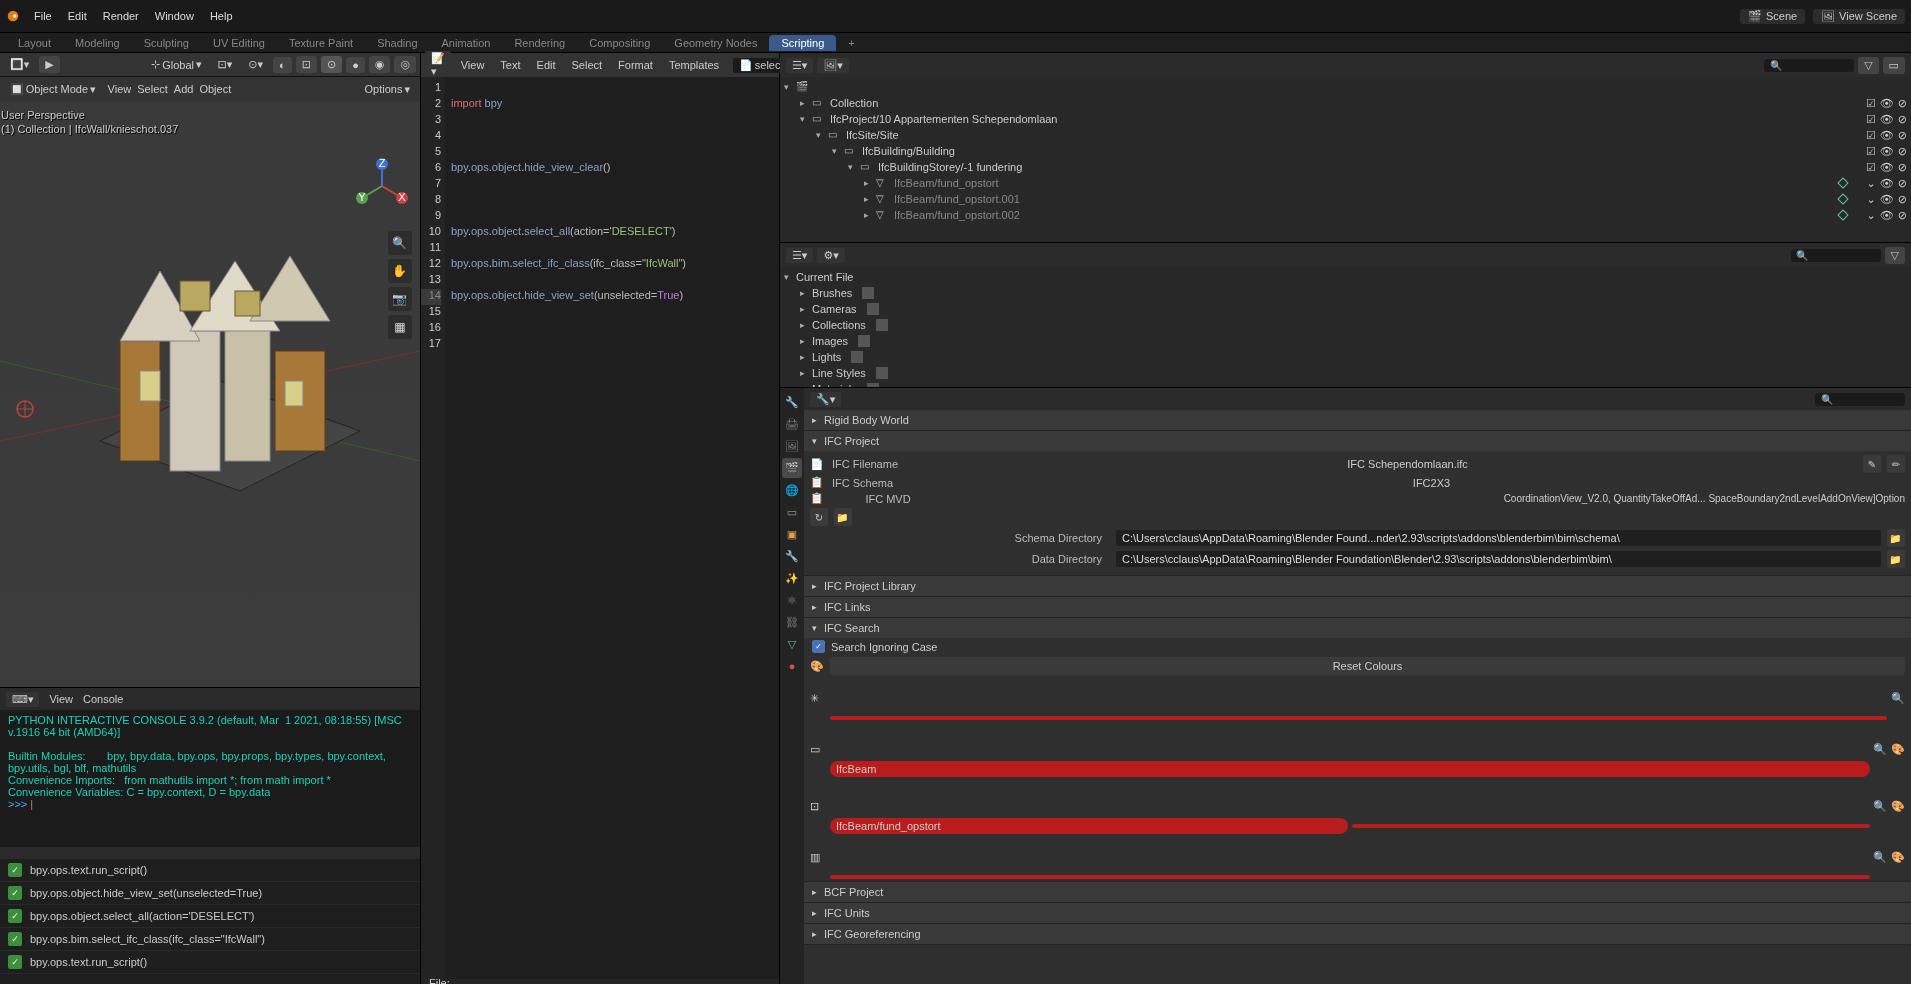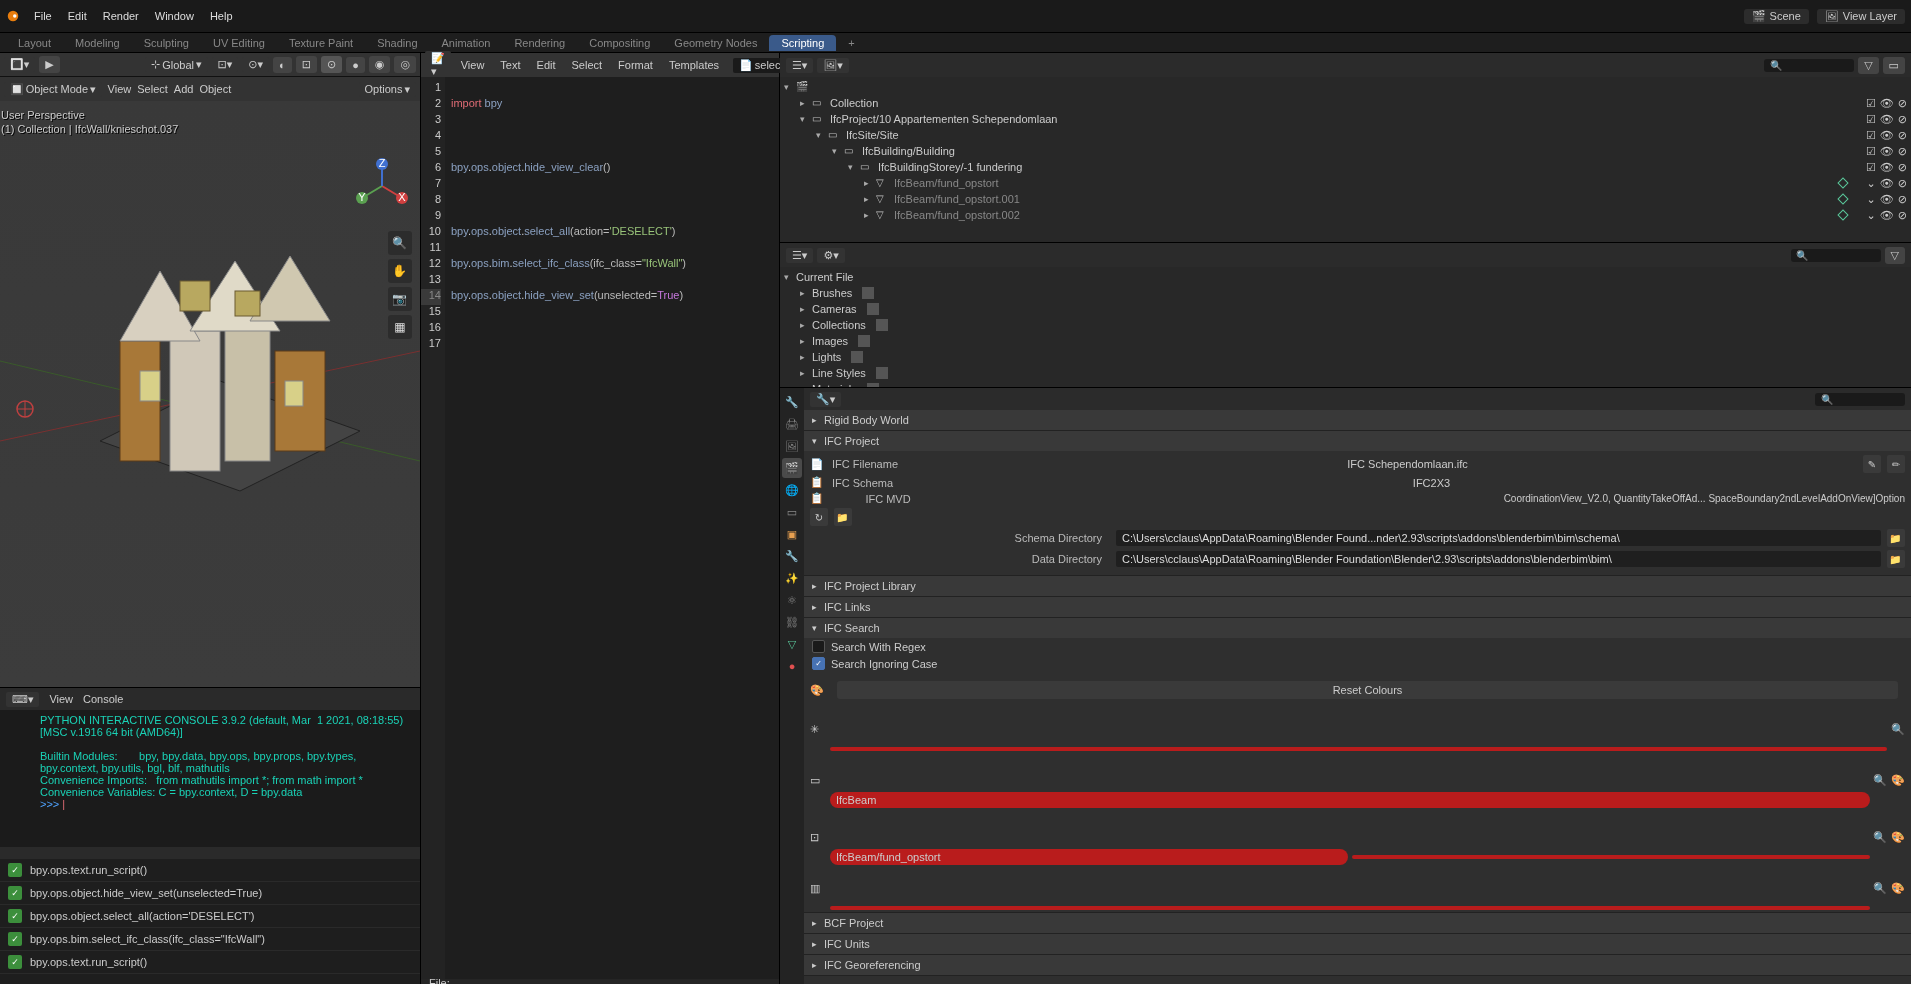--- a/index.html
+++ b/index.html
@@ -23,21 +23,21 @@
 .mode-bar { height:24px; background:#333; display:flex; align-items:center; padding:0 4px; gap:6px; }
 .viewport { flex:1; background:#3a3a3a; position:relative; overflow:hidden; }
 .viewport-overlay { position:absolute; top:8px; left:1px; color:#eee; text-shadow:1px 1px #000; }
 .viewport-overlay div { margin-bottom:2px; }
 .viewport-3d { position:absolute; inset:0; background:linear-gradient(180deg,#393939 0%,#3c3c3c 100%); }
 .gizmo { position:absolute; top:55px; right:8px; width:60px; height:60px; }
 .gizmo-tool { position:absolute; right:8px; width:24px; height:24px; background:#2c2c2c; border-radius:3px; display:flex; align-items:center; justify-content:center; color:#ddd; font-size:12px; }
 .console-area { height:312px; background:#1b1b1b; display:flex; flex-direction:column; border-top:1px solid #000; }
 .console-header { height:22px; background:#2a2a2a; display:flex; align-items:center; padding:0 6px; gap:10px; }
 .console-body { flex:1; font-family:"Consolas",monospace; font-size:11px; padding:4px 8px; overflow:hidden; color:#888; }
-.console-body .ln { white-space:pre;margin-left:32px; }
+.console-body .ln { white-space:pre; }
 .prompt { color:#4fa3ff; }
 .log-area { height:140px; background:#1e1e1e; overflow:auto; }
 .log-line { display:flex; align-items:center; padding:4px 8px; border-bottom:1px solid #2a2a2a; font-family:Consolas,monospace; }
 .log-check { width:14px; height:14px; background:#3c8f3c; border-radius:2px; margin-right:8px; display:flex; align-items:center; justify-content:center; color:#fff; font-size:9px; }
 .code-header { height:24px; background:#333; display:flex; align-items:center; padding:0 4px; gap:4px; }
 .code-header .menu { padding:2px 6px; color:#ccc; }
 .code-body { flex:1; background:#1e1e1e; font-family:"Consolas",monospace; font-size:12px; display:flex; overflow:hidden; }
 .gutter { width:24px; background:#232323; text-align:right; padding:4px 4px 0 0; color:#555; }
 .gutter div { height:16px; }
 .gutter .hl { background:#3a3a3a; color:#888; }
@@ -103,21 +103,21 @@
   <span class="menu-item">Window</span>
   <span class="menu-item">Help</span>
   <div class="spacer"></div>
   <div class="scene-info">
     <div class="scene-box">
       <span>🎬</span>
       <span>Scene</span>
     </div>
     <div class="layer-box">
       <span>🖼</span>
-      <span>View Layer</span>
+      <span>View Scene</span>
     </div>
   </div>
 </div>
 
 <div class="tabbar">
   <span class="tab">Layout</span>
   <span class="tab">Modeling</span>
   <span class="tab">Sculpting</span>
   <span class="tab">UV Editing</span>
   <span class="tab">Texture Paint</span>
@@ -556,30 +556,26 @@
               <span>IFC Links</span>
             </div>
           </div>
         <div class="panel-section">
           <div class="panel-head">
               <span class="disclosure">▾</span>
               <span>IFC Search</span>
             </div>
           <div class="panel-body" style="padding:0">
             <div class="check-row">
-                <span class="check"></span>
-                <span>Search With Regex</span>
-              </div>
-            <div class="check-row">
                 <span class="check on">✓</span>
                 <span>Search Ignoring Case</span>
               </div>
             <div class="search-row">
                 <span style="width:16px">🎨</span>
-                <div class="wide-btn" style="flex:1;margin:7px">Reset Colours</div>
+                <div class="wide-btn" style="flex:1;margin:0">Reset Colours</div>
               </div>
             <div class="search-row">
                 <span style="width:16px">✳</span>
                 <div class="field"></div>
                 <span class="icon-btn">🔍</span>
               </div>
             <div class="search-row">
                 <span style="width:16px">▭</span>
                 <div class="field">IfcBeam</div>
                 <span class="icon-btn">🔍</span>

